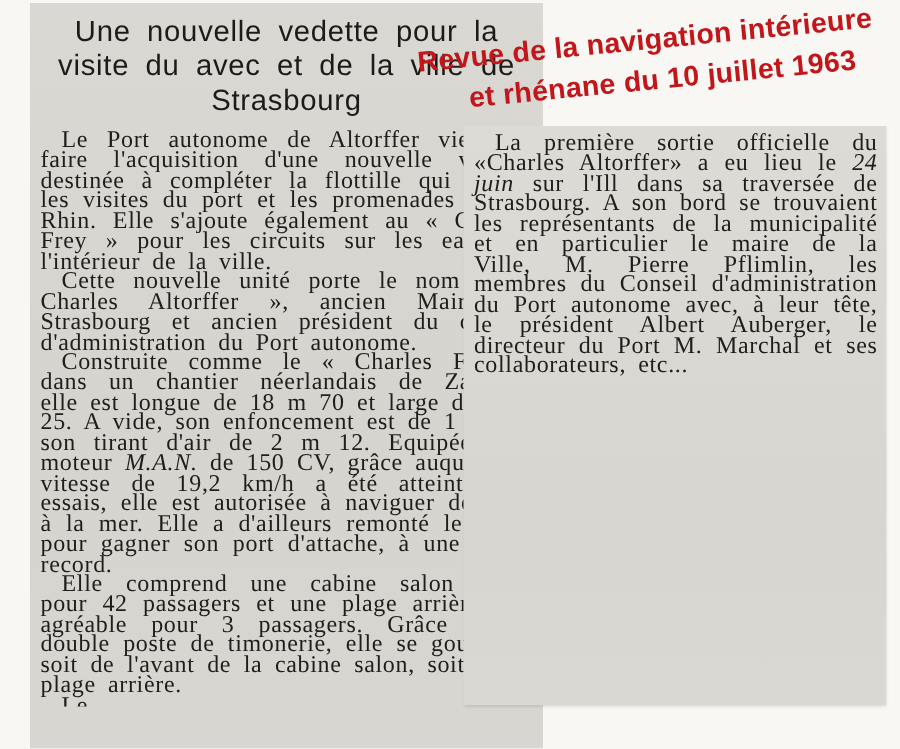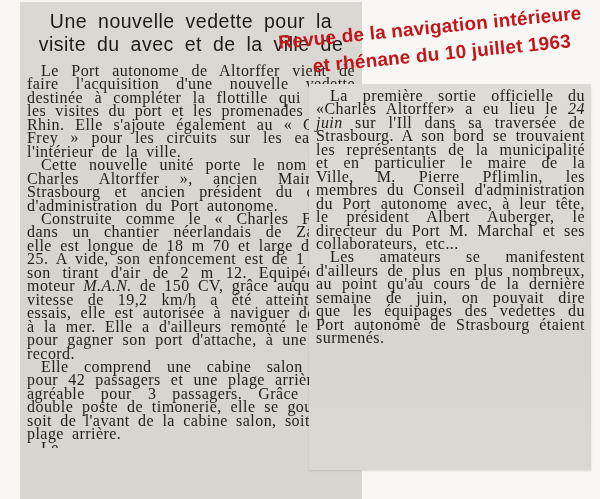--- a/index.html
+++ b/index.html
@@ -74,36 +74,36 @@
 </style>
 </head>
 <body>
 
 <div class="page">
 
   <div class="clip clip-left">
     <h1 class="headline">
       <span>Une nouvelle vedette pour la</span>
       <span>visite du avec et de la ville de</span>
+      <span>Strasbourg</span>
     </h1>
     <div class="body-text">
       <p>Le Port autonome de Altorffer vient de faire l'acquisition d'une nouvelle vedette destinée à compléter la flottille qui assure les visites du port et les promenades sur le Rhin. Elle s'ajoute également au « Charles Frey » pour les circuits sur les eaux de l'intérieur de la ville.</p>
       <p>Cette nouvelle unité porte le nom de « Charles Altorffer », ancien Maire de Strasbourg et ancien président du conseil d'administration du Port autonome.</p>
       <p><span>Construite comme le « Charles Frey » dans un chantier néerlandais de Zaadam, elle est longue de 18 m 70 et large de 4 m 25. A vide, son enfoncement est de 1 m 35, son tirant d'air de 2 m 12. Equipée d'un moteur </span><span class="it">M.A.N.</span><span> de 150 CV, grâce auquel une vitesse de 19,2 km/h a été atteinte aux essais, elle est autorisée à naviguer de Bâle à la mer. Elle a d'ailleurs remonté le Rhin, pour gagner son port d'attache, à une allure record.</span></p>
       <p>Elle comprend une cabine salon avant pour 42 passagers et une plage arrière fort agréable pour 3 passagers. Grâce à un double poste de timonerie, elle se gouverne, soit de l'avant de la cabine salon, soit de la plage arrière.</p>
       <div class="cutoff-line">
         <p>Le</p>
       </div>
     </div>
   </div>
 
   <div class="clip clip-right">
     <div class="body-text">
       <p><span>La première sortie officielle du «Charles Altorffer» a eu lieu le </span><span class="it">24 juin</span><span> sur l'Ill dans sa traversée de Strasbourg. A son bord se trouvaient les représentants de la municipalité et en particulier le maire de la Ville, M. Pierre Pflimlin, les membres du Conseil d'administration du Port autonome avec, à leur tête, le président Albert Auberger, le directeur du Port M. Marchal et ses collaborateurs, etc...</span></p>
-      <p>Les amateurs se manifestent d'ailleurs de plus en plus nombreux, au point qu'au cours de la dernière semaine de juin, on pouvait dire que les équipages des vedettes du Port autonome de Strasbourg étaient surmenés.</p>
     </div>
   </div>
 
   <div class="annotation" style="color: rgb(194, 22, 26);">
     <span class="line1">Revue de la navigation intérieure</span>
     <span class="line2">et rhénane du 10 juillet 1963</span>
   </div>
 
 </div>
 

